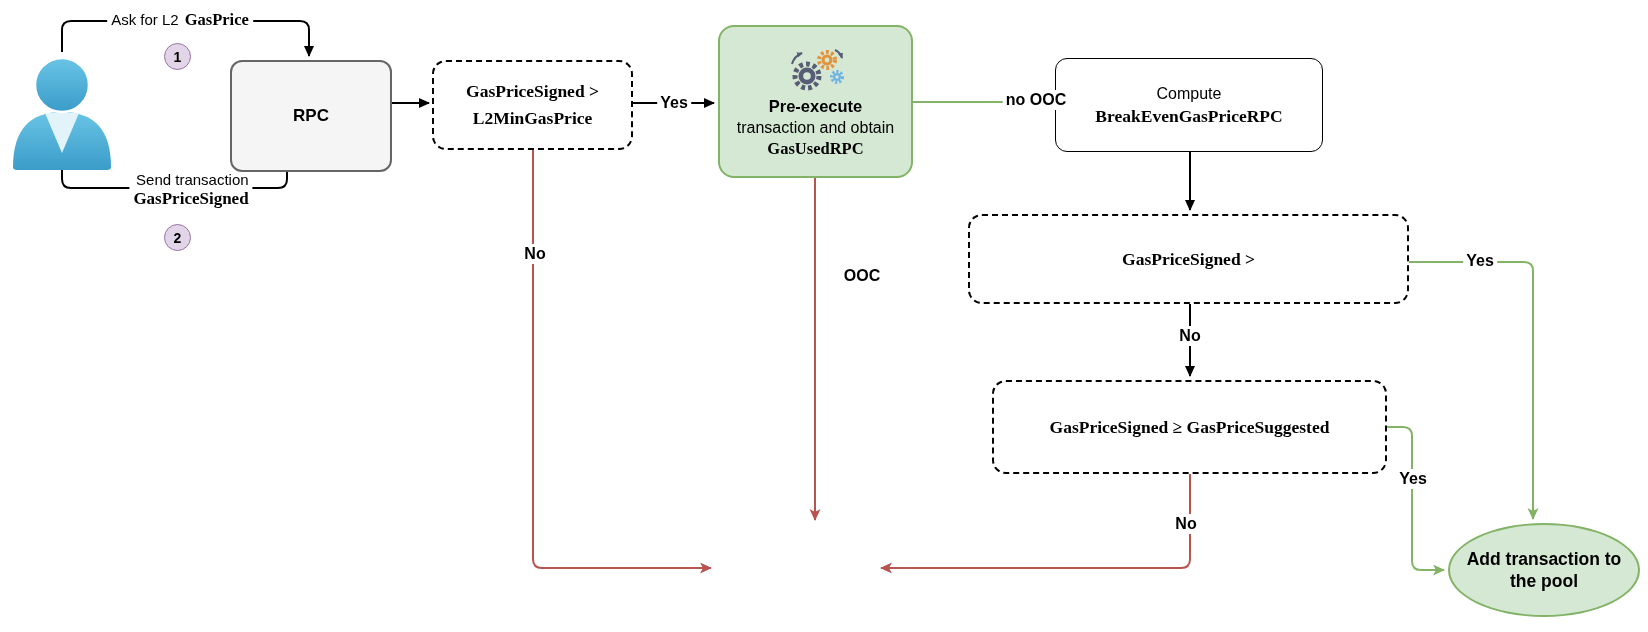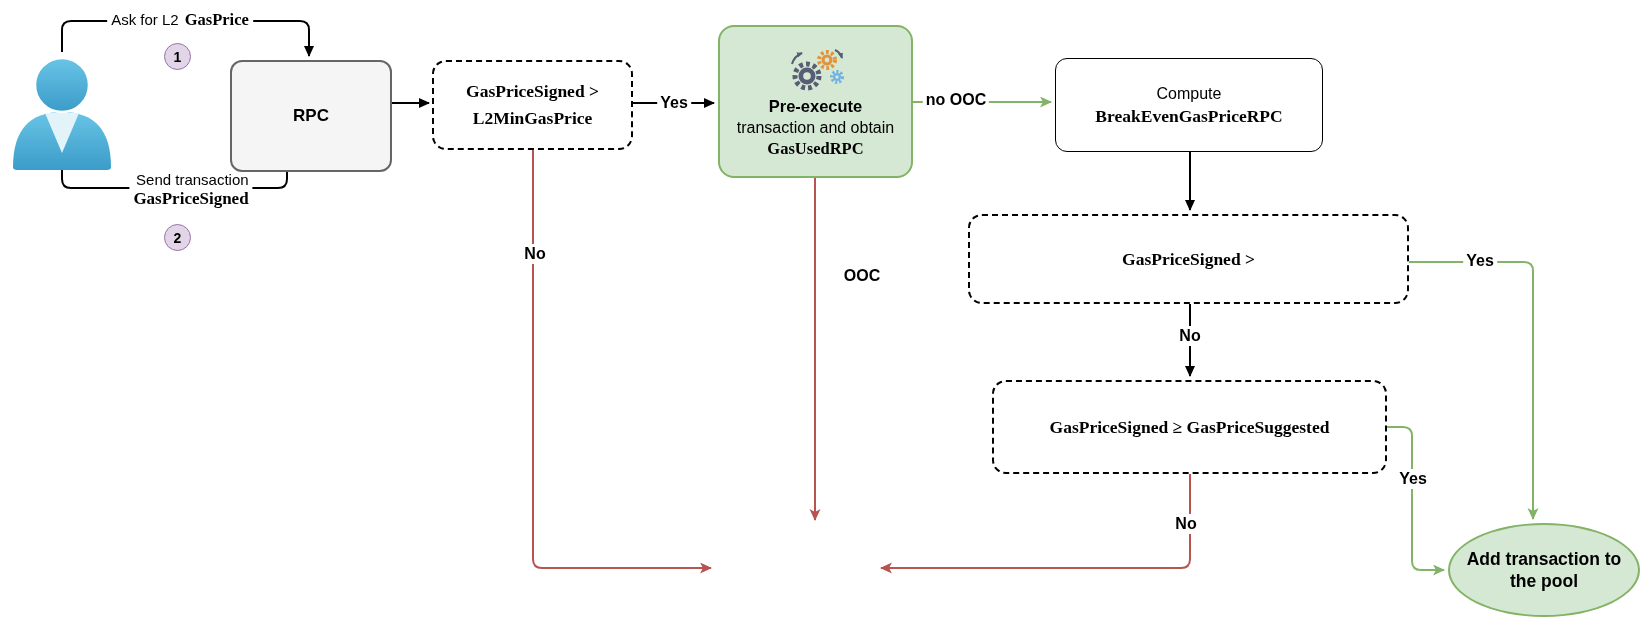--- a/index.html
+++ b/index.html
@@ -138,21 +138,21 @@
     <div class="mono mono-17">GasPriceSigned ≥ GasPriceSuggested</div>
   </div>
 
 
   <div class="node ellipse green" style="left:1448px;top:523px;width:192px;height:94px;">
     <div style="font-weight:bold;font-size:17.5px;line-height:22px;">Add transaction to</div>
     <div style="font-weight:bold;font-size:17.5px;line-height:22px;">the pool</div>
   </div>
 
   <div class="edge-label" style="left:674px;top:103px;">Yes</div>
-  <div class="edge-label" style="left:956px;top:100px;">no OOC</div>
+  <div class="edge-label" style="left:1036px;top:100px;">no OOC</div>
   <div class="edge-label" style="left:535px;top:254px;">No</div>
   <div class="edge-label" style="left:818px;top:276px;margin-left:44px;">OOC</div>
   <div class="edge-label" style="left:1480px;top:261px;">Yes</div>
   <div class="edge-label" style="left:1190px;top:336px;">No</div>
   <div class="edge-label" style="left:1413px;top:479px;">Yes</div>
   <div class="edge-label" style="left:1186px;top:524px;">No</div>
 
 </div>
 
 </body></html>

